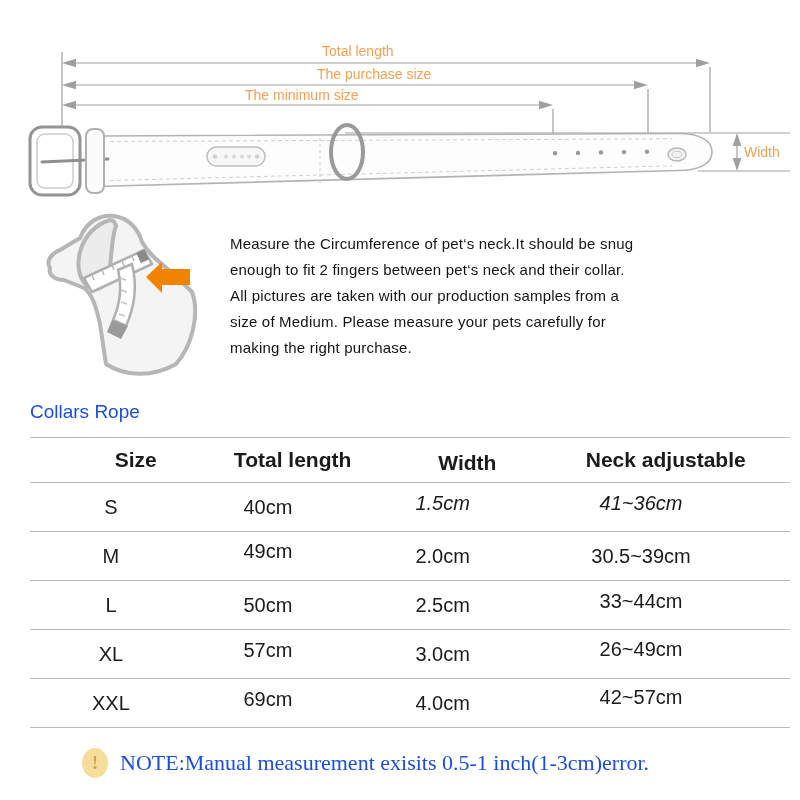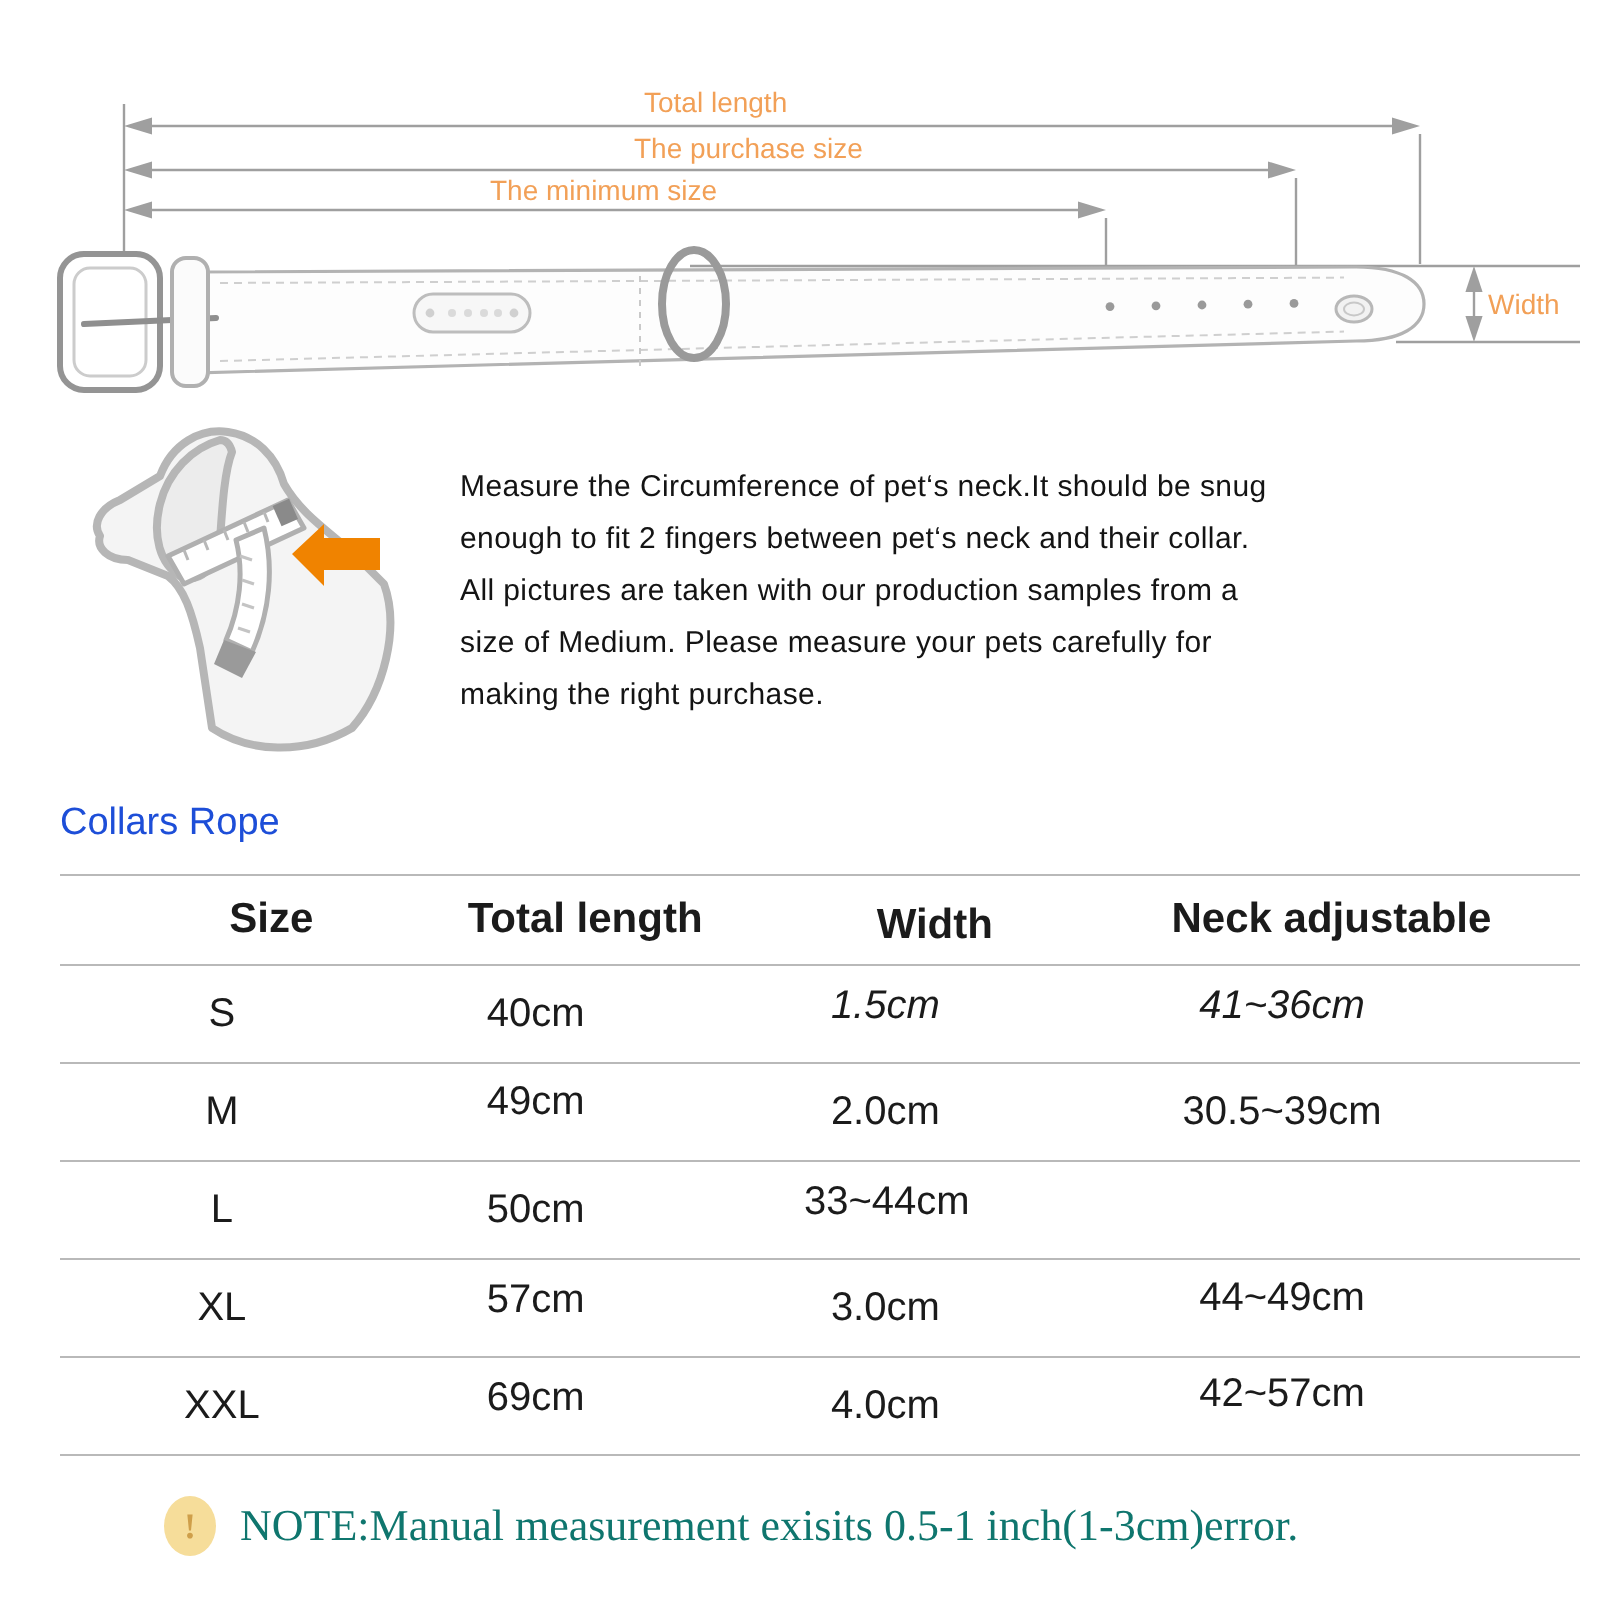--- a/index.html
+++ b/index.html
@@ -37,21 +37,21 @@
   .r3 .c2{transform:translateY(-4px);} .r3 .c4{transform:translateY(-5px);}
   .r4 .c2{transform:translateY(-4px);} .r4 .c4{transform:translateY(-6px);}
   
   .note{position:absolute;left:82px;top:748px;display:flex;align-items:center;}
   .note-icon{
     width:26px;height:30px;border-radius:50%;background:#f6dd9a;flex:0 0 auto;
     display:flex;align-items:center;justify-content:center;
     color:#cf9f4a;font-family:"Liberation Serif", serif;font-weight:bold;font-size:18px;
   }
   .note-text{
-    margin-left:12px;font-family:"Liberation Serif", serif;font-size:22px;color:#0f766e;
+    margin-left:12px;font-family:"Liberation Serif", serif;font-size:22px;color:#1d4ed8;
     white-space:nowrap;
   }
 </style>
 </head>
 <body>
 
 <svg class="abs" style="left:0;top:0" width="800" height="222" viewBox="0 0 800 222">
 
   <g stroke="#9f9f9f" stroke-width="1.2" fill="none">
     <line x1="62" y1="52" x2="62" y2="130"></line>
@@ -168,27 +168,28 @@
   </div>
   <div class="trow r1">
     <div class="c1">M</div>
     <div class="c2">49cm</div>
     <div class="c3">2.0cm</div>
     <div class="c4">30.5~39cm</div>
   </div>
   <div class="trow r2">
     <div class="c1">L</div>
     <div class="c2">50cm</div>
+    <div class="c3">2.5cm</div>
     <div class="c4">33~44cm</div>
   </div>
   <div class="trow r3">
     <div class="c1">XL</div>
     <div class="c2">57cm</div>
     <div class="c3">3.0cm</div>
-    <div class="c4">44~49cm</div>
+    <div class="c4">26~49cm</div>
   </div>
   <div class="trow r4">
     <div class="c1">XXL</div>
     <div class="c2">69cm</div>
     <div class="c3">4.0cm</div>
     <div class="c4">42~57cm</div>
   </div>
 </div>
 
 <div class="note">

